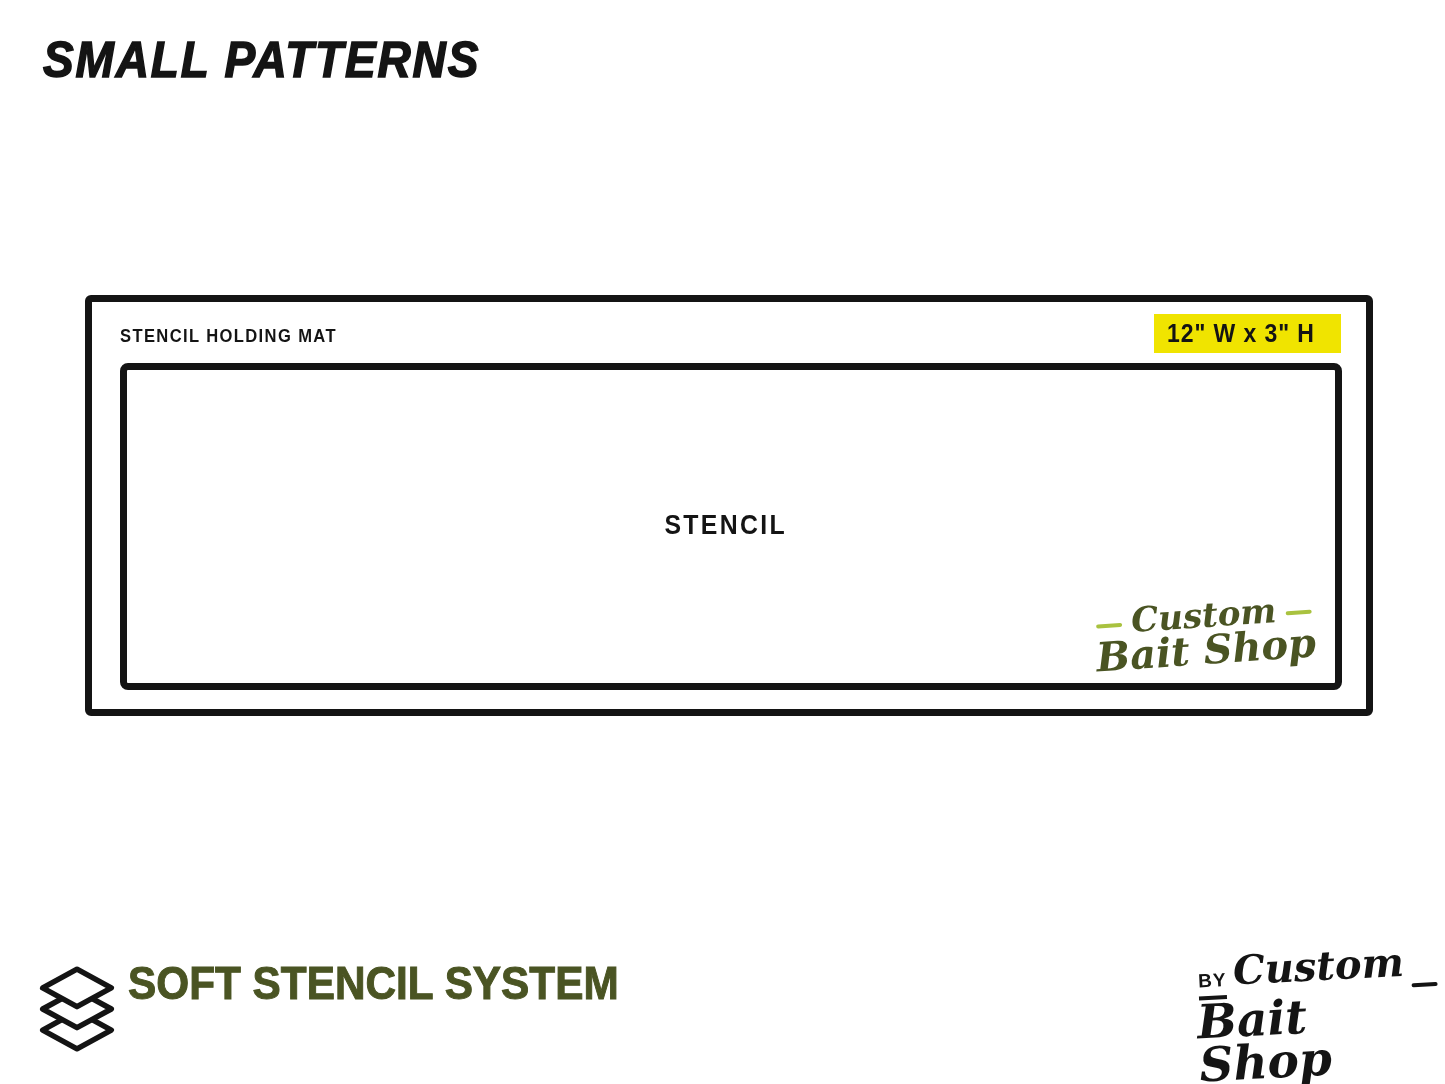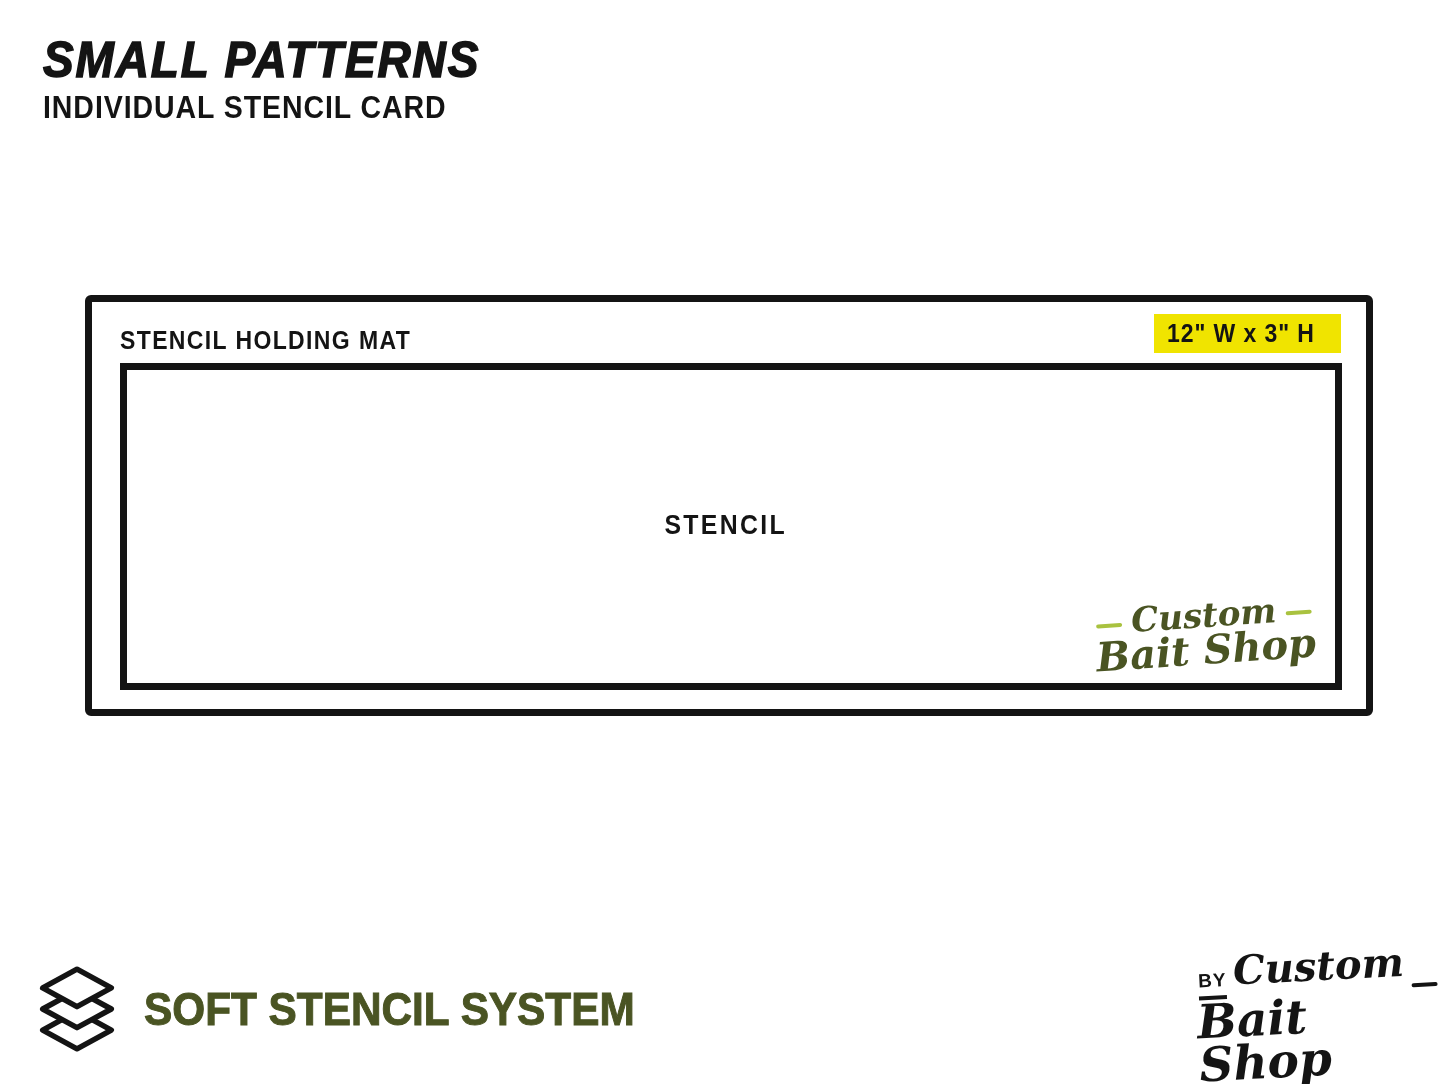--- a/index.html
+++ b/index.html
@@ -23,35 +23,35 @@
 
   
   .mat {
     position:absolute; left:85px; top:295px;
     width:1288px; height:421px;
     border:7px solid #141414; border-radius:6px;
     background:#ffffff;
   }
   .mat-label {
     position:absolute; left:28px; top:24px;
-    font-size:25px; font-weight:bold; letter-spacing:1.5px;
+    font-size:18px; font-weight:bold; letter-spacing:1.5px;
   }
   .size-badge {
     position:absolute; right:25px; top:12px;
     height:39px; padding:0 13px;
     background:#F0E400;
     display:flex; align-items:center;
     font-size:25px; font-weight:bold; letter-spacing:1px;
   }
 
   
   .card {
     position:absolute; left:28px; top:61px;
     width:1222px; height:327px;
-    border:7px solid #141414; border-radius:0;
+    border:7px solid #141414; border-radius:8px;
     background:#ffffff;
   }
   .stencil-label {
     position:absolute; left:50%; top:50%;
     transform:translate(-50%,-55%);
     font-size:27px; font-weight:bold; letter-spacing:2.5px;
   }
 
   
   .script { font-family:"DejaVu Serif", serif; font-style:italic; font-weight:bold; line-height:.92; }
@@ -59,21 +59,21 @@
   .olive-logo {
     position:absolute; right:20px; bottom:14px;
     color:#4A5423; transform:rotate(-4deg); text-align:center;
   }
   .olive-logo .row1 { display:flex; align-items:center; justify-content:center; gap:9px; }
   .olive-logo .name1 { font-size:34px; }
   .olive-logo .name2 { font-size:40px; margin-top:1px; }
   .green-dash { width:26px; height:4px; background:#A9C23F; border-radius:2px; margin-top:6px; }
 
   
-  .footer-left { position:absolute; left:38px; top:960px; display:flex; align-items:center; gap:28px; }
+  .footer-left { position:absolute; left:38px; top:960px; display:flex; gap:12px; }
   .layers-svg { width:78px; height:98px; }
   .brand-name {
     font-size:46px; font-weight:bold; color:#4A5423; line-height:1;
     -webkit-text-stroke:1px #4A5423;
   }
   .brand-tagline { font-size:28px; font-weight:normal; letter-spacing:.5px; margin-top:5px; color:#1b1b1b; }
 
   
   .footer-right { position:absolute; left:1200px; top:948px; transform:rotate(-3deg); }
   .by-row { display:flex; align-items:flex-start; }
@@ -84,21 +84,20 @@
   }
   .byline1 { font-size:40px; }
   .ink-dash { width:26px; height:4px; background:#141414; border-radius:2px; margin-top:40px; margin-left:7px; }
   .byline2 { font-size:47px; margin-top:0; margin-left:-3px; }
 </style>
 </head>
 <body>
 
 <div class="header">
   <div class="page-title"><span class="cond">SMALL PATTERNS</span></div>
-  <div class="page-subtitle"><span class="cond">INDIVIDUAL STENCIL CARD</span></div>
 </div>
 
 <div class="mat">
   <div class="mat-label"><span class="cond">STENCIL HOLDING MAT</span></div>
   <div class="size-badge">
       <span class="cond">12" W x 3" H</span>
     </div>
 
   <div class="card">
     <div class="stencil-label"><span class="cond">STENCIL</span></div>

